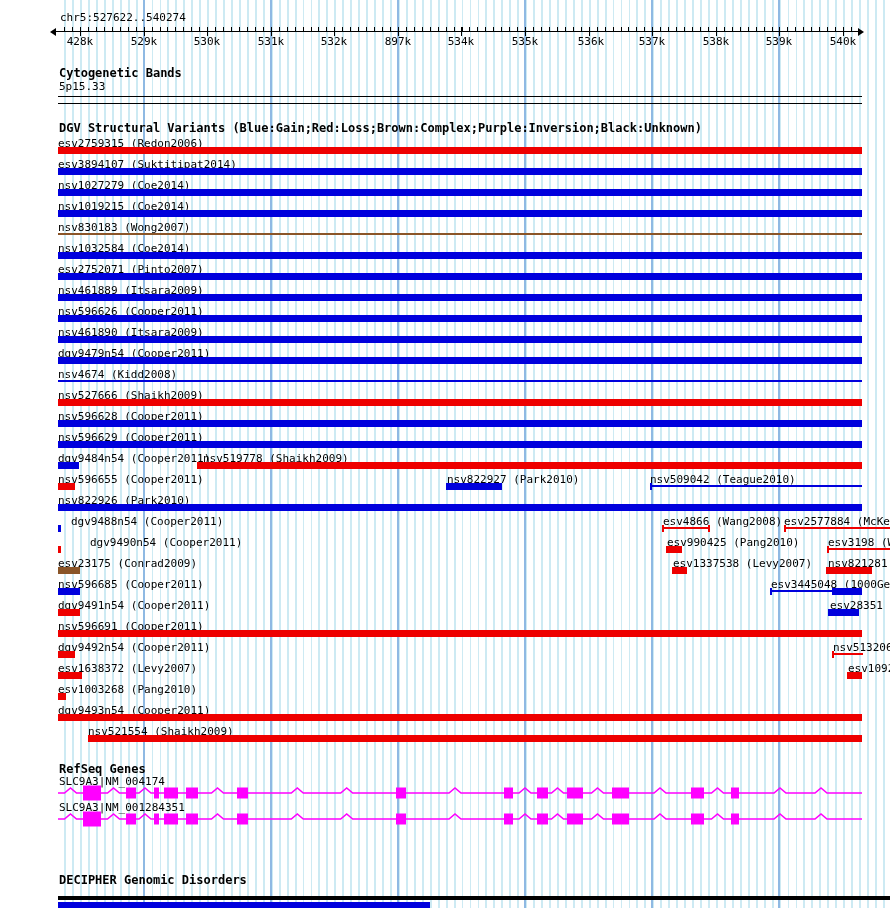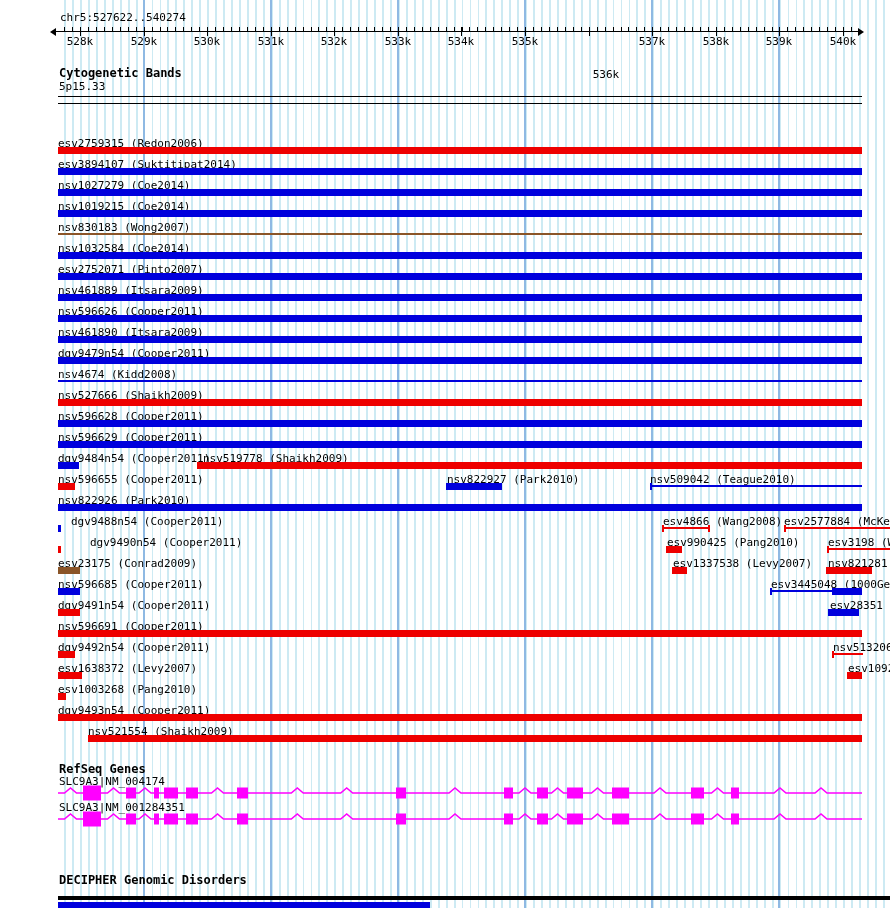--- a/index.html
+++ b/index.html
@@ -140,51 +140,52 @@
       <div class="tick" style="left:787.4px;top:27px;height:4px;"></div>
       <div class="tick" style="left:795.3px;top:27px;height:4px;"></div>
       <div class="tick" style="left:803.3px;top:27px;height:4px;"></div>
       <div class="tick" style="left:811.2px;top:27px;height:4px;"></div>
       <div class="tick" style="left:819.2px;top:27px;height:4px;"></div>
       <div class="tick" style="left:827.1px;top:27px;height:4px;"></div>
       <div class="tick" style="left:835.1px;top:27px;height:4px;"></div>
       <div class="tick" style="left:843.0px;top:27px;height:4px;"></div>
       <div class="tick" style="left:851.0px;top:27px;height:4px;"></div>
       <div class="tick" style="left:80px;top:27px;height:9px;"></div>
-      <div class="ticklbl" style="left:80px;top:35px;">528k</div>
+      <div class="ticklbl" style="left:80px;top:35px;">428k</div>
       <div class="tick" style="left:144px;top:27px;height:9px;"></div>
       <div class="ticklbl" style="left:144px;top:35px;">529k</div>
       <div class="tick" style="left:207px;top:27px;height:9px;"></div>
       <div class="ticklbl" style="left:207px;top:35px;">530k</div>
       <div class="tick" style="left:271px;top:27px;height:9px;"></div>
       <div class="ticklbl" style="left:271px;top:35px;">531k</div>
       <div class="tick" style="left:334px;top:27px;height:9px;"></div>
       <div class="ticklbl" style="left:334px;top:35px;">532k</div>
       <div class="tick" style="left:398px;top:27px;height:9px;"></div>
-      <div class="ticklbl" style="left:398px;top:35px;">533k</div>
+      <div class="ticklbl" style="left:398px;top:35px;">897k</div>
       <div class="tick" style="left:461px;top:27px;height:9px;"></div>
       <div class="ticklbl" style="left:461px;top:35px;">534k</div>
       <div class="tick" style="left:525px;top:27px;height:9px;"></div>
       <div class="ticklbl" style="left:525px;top:35px;">535k</div>
       <div class="tick" style="left:589px;top:27px;height:9px;"></div>
-      <div class="ticklbl" style="left:606px;top:35px;margin-top:33px;">536k</div>
+      <div class="ticklbl" style="left:591px;top:35px;">536k</div>
       <div class="tick" style="left:652px;top:27px;height:9px;"></div>
       <div class="ticklbl" style="left:652px;top:35px;">537k</div>
       <div class="tick" style="left:716px;top:27px;height:9px;"></div>
       <div class="ticklbl" style="left:716px;top:35px;">538k</div>
       <div class="tick" style="left:779px;top:27px;height:9px;"></div>
       <div class="ticklbl" style="left:779px;top:35px;">539k</div>
       <div class="tick" style="left:843px;top:27px;height:9px;"></div>
       <div class="ticklbl" style="left:843px;top:35px;">540k</div>
     </div>
 
   <div class="hdr" style="left:59px;top:66px;">Cytogenetic Bands</div>
   <div class="lbl" style="left:59px;top:80px;">5p15.33</div>
   <div class="bandrect" style="left:58px;top:96px;width:804px;height:6px;"></div>
 
+  <div class="hdr" style="left:59px;top:121px;">DGV Structural Variants (Blue:Gain;Red:Loss;Brown:Complex;Purple:Inversion;Black:Unknown)</div>
 
   <div id="dgv-rows">
       <div class="lbl" style="left:58px;top:137px;">esv2759315 (Redon2006)</div>
       <div class="bar" style="left:58px;top:147px;width:804px;height:7px;background:#ee0000;"></div>
       <div class="lbl" style="left:58px;top:158px;">esv3894107 (Suktitipat2014)</div>
       <div class="bar" style="left:58px;top:168px;width:804px;height:7px;background:#0000dd;"></div>
       <div class="lbl" style="left:58px;top:179px;">nsv1027279 (Coe2014)</div>
       <div class="bar" style="left:58px;top:189px;width:804px;height:7px;background:#0000dd;"></div>
       <div class="lbl" style="left:58px;top:200px;">nsv1019215 (Coe2014)</div>
       <div class="bar" style="left:58px;top:210px;width:804px;height:7px;background:#0000dd;"></div>

